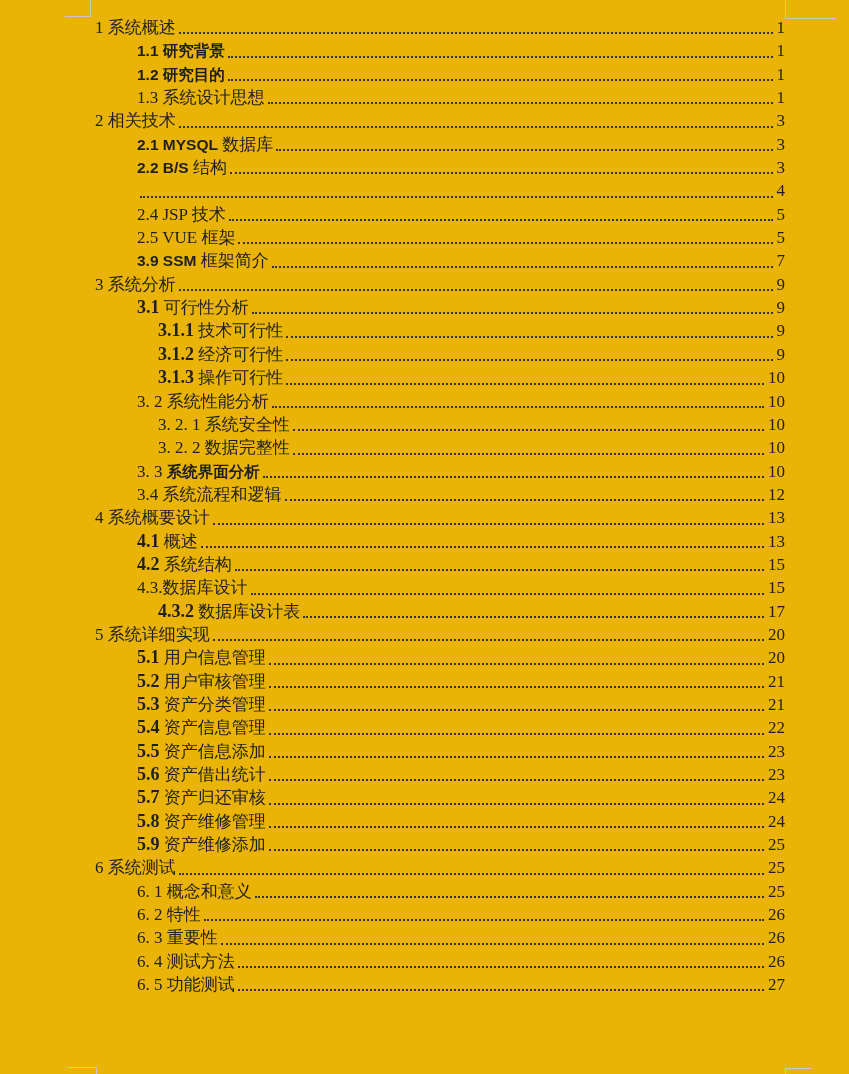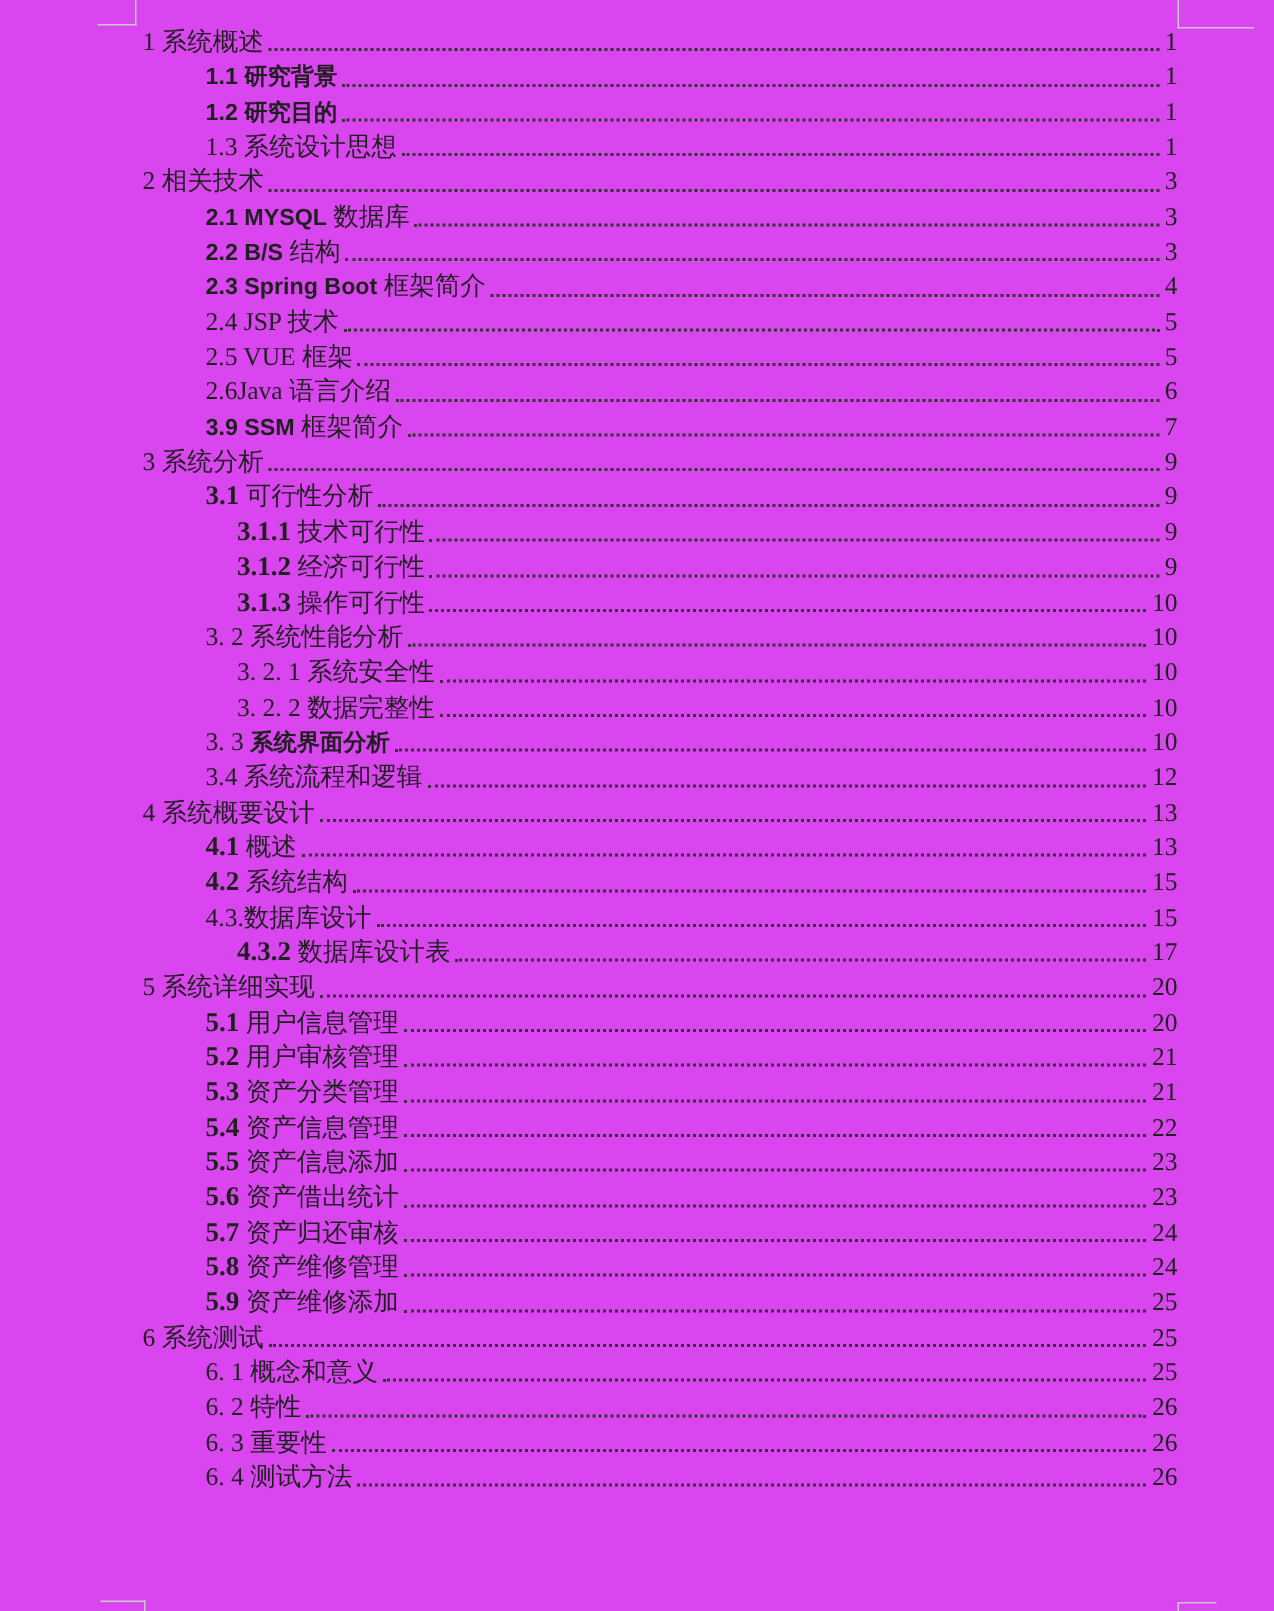--- a/index.html
+++ b/index.html
@@ -12,21 +12,21 @@
     height: 1074px;
     background: #ffffff;
     overflow: hidden;
     position: relative;
     font-family: "Liberation Serif", "DejaVu Serif", serif;
     color: #1f1f1f;
   }
   .page {
     position: absolute;
     inset: 0;
-    background: #d946ef;
+    background: #eab308;
   }
   
   .crop {
     position: absolute;
   }
   .crop-tl {
     left: 65px; top: 0;
     width: 25px; height: 16px;
     border-right: 1px solid #c8c8c8;
     border-bottom: 1px solid #c8c8c8;
@@ -141,40 +141,34 @@
     <span class="label"><span class="seg sans-bold">2.1 MYSQL</span><span class="seg serif"> 数据库</span></span>
     <span class="leader"></span>
     <span class="pagenum">3</span>
   </div>
       <div class="toc-row level-2">
     <span class="label"><span class="seg sans-bold">2.2 B/S</span><span class="seg serif"> 结构</span></span>
     <span class="leader"></span>
     <span class="pagenum">3</span>
   </div>
       <div class="toc-row level-2">
-    <span class="label"><span class="seg sans-bold">2.3 Spring Boot</span><span class="seg serif"> 框架简介</span></span>
     <span class="leader"></span>
     <span class="pagenum">4</span>
   </div>
       <div class="toc-row level-2">
     <span class="label"><span class="seg serif">2.4 JSP 技术</span></span>
     <span class="leader"></span>
     <span class="pagenum">5</span>
   </div>
       <div class="toc-row level-2">
     <span class="label"><span class="seg serif">2.5 VUE 框架</span></span>
     <span class="leader"></span>
     <span class="pagenum">5</span>
   </div>
       <div class="toc-row level-2">
-    <span class="label"><span class="seg serif">2.6Java 语言介绍</span></span>
-    <span class="leader"></span>
-    <span class="pagenum">6</span>
-  </div>
-      <div class="toc-row level-2">
     <span class="label"><span class="seg sans-bold">3.9 SSM</span><span class="seg serif"> 框架简介</span></span>
     <span class="leader"></span>
     <span class="pagenum">7</span>
   </div>
       <div class="toc-row level-1">
     <span class="label"><span class="seg serif">3 系统分析</span></span>
     <span class="leader"></span>
     <span class="pagenum">9</span>
   </div>
       <div class="toc-row level-2">
@@ -315,15 +309,20 @@
       <div class="toc-row level-2">
     <span class="label"><span class="seg serif">6. 3 重要性</span></span>
     <span class="leader"></span>
     <span class="pagenum">26</span>
   </div>
       <div class="toc-row level-2">
     <span class="label"><span class="seg serif">6. 4 测试方法</span></span>
     <span class="leader"></span>
     <span class="pagenum">26</span>
   </div>
+      <div class="toc-row level-2">
+    <span class="label"><span class="seg serif">6. 5 功能测试</span></span>
+    <span class="leader"></span>
+    <span class="pagenum">27</span>
+  </div>
     </div>
 
 </div>
 
 </body></html>

